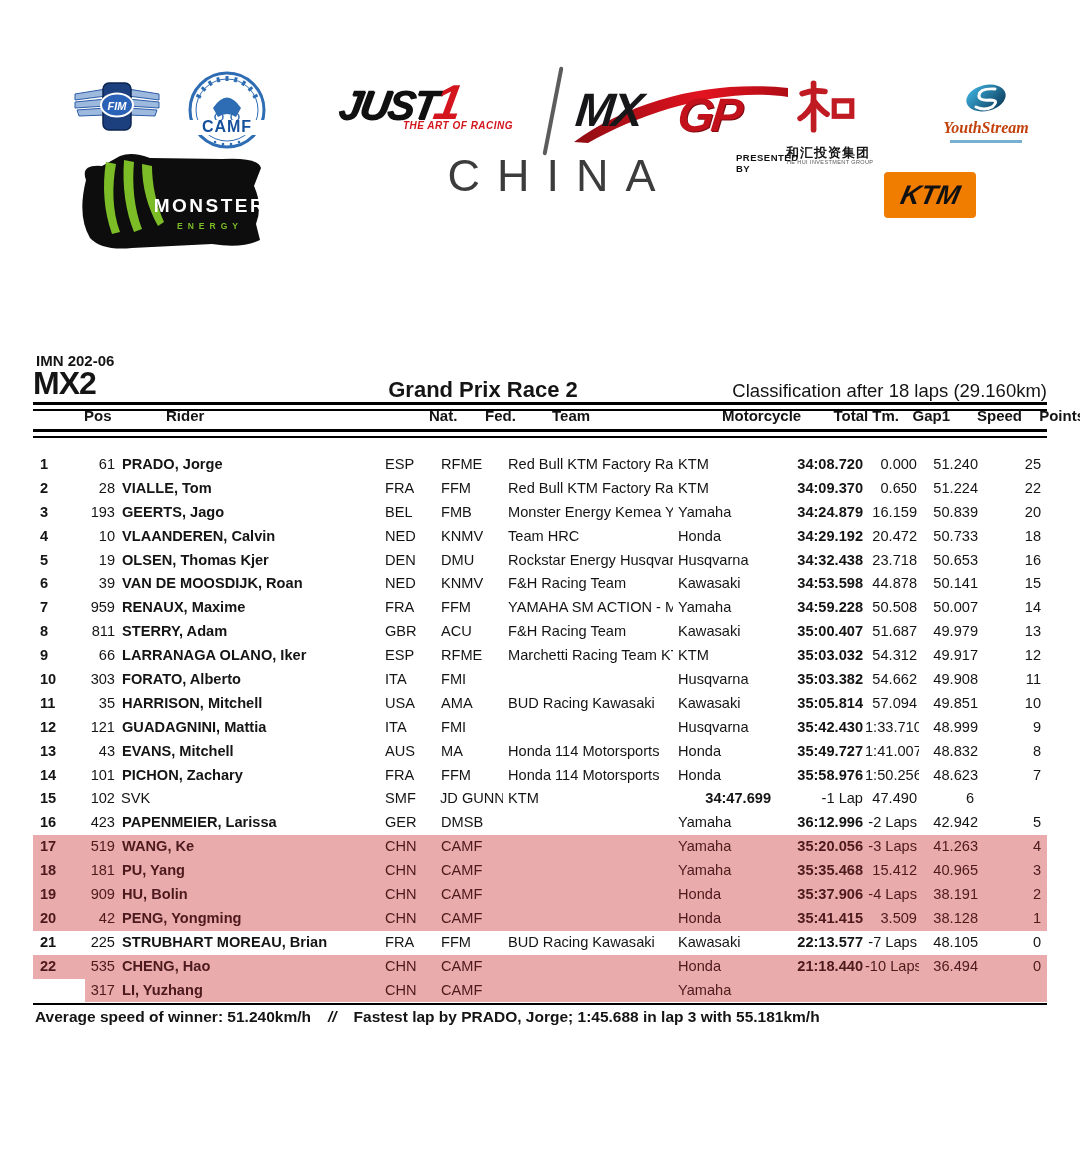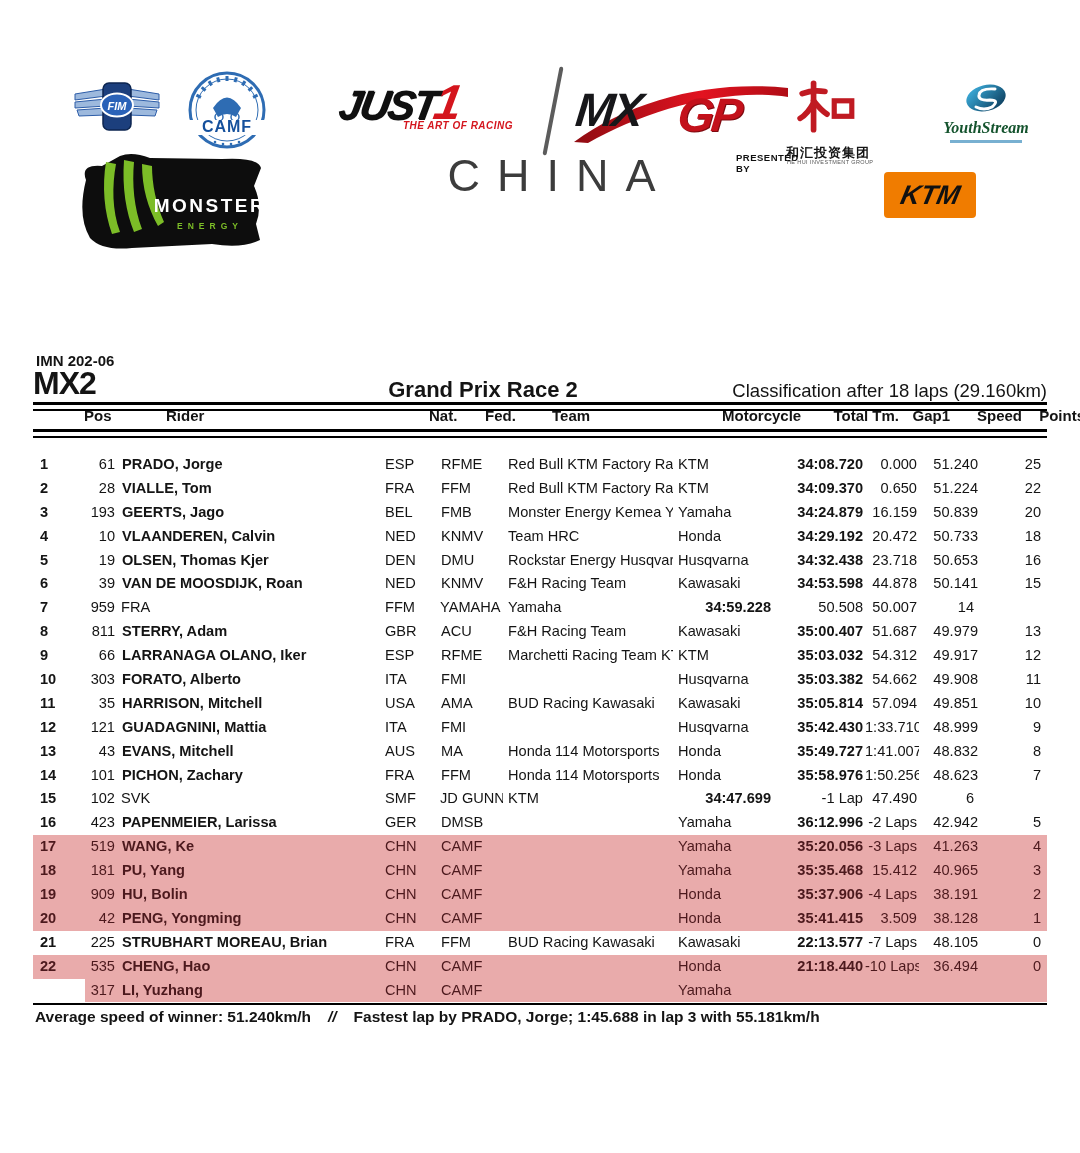--- a/index.html
+++ b/index.html
@@ -17,21 +17,21 @@
   .mxgp-wrap{left:574px;top:70px;width:230px;height:100px;}
   .mxgp-swoosh{position:absolute;left:0;top:6px;}
   .mx{position:absolute;left:2px;top:12px;font-style:italic;font-weight:900;font-size:47px;letter-spacing:-3px;color:#17171a;transform:skewX(-6deg);}
   .gp{position:absolute;left:104px;top:17px;font-style:italic;font-weight:900;font-size:47px;letter-spacing:-3px;color:#c3111b;transform:skewX(-6deg);text-shadow:1px 1px 0 #7e0a10;}
   .presented{position:absolute;left:128px;top:82px;font-weight:900;font-size:9.5px;letter-spacing:.5px;color:#111;margin-left:34px;}
   .hehui{left:786px;top:72px;width:190px;height:95px;}
   .hh-char{position:absolute;left:10px;top:4px;}
   .hh-cn{position:absolute;left:0;top:72px;font-weight:700;font-size:13px;letter-spacing:1px;color:#151515;white-space:nowrap;}
   .hh-en{position:absolute;left:1px;top:87px;font-size:5.5px;letter-spacing:.4px;color:#555;white-space:nowrap;}
   .ys{left:928px;top:82px;width:116px;height:64px;text-align:center;}
-  .ys-name{font-family:"Liberation Serif",serif;font-style:italic;font-weight:700;font-size:16px;color:#14532d;margin-top:1px;}
+  .ys-name{font-family:"Liberation Serif",serif;font-style:italic;font-weight:700;font-size:16px;color:#c2410c;margin-top:1px;}
   .ys-bar{width:72px;height:3px;background:#2f86b8;opacity:.65;margin:3px auto 0;}
   .ktm{left:884px;top:172px;width:92px;height:46px;background:#f07c00;border-radius:4px;display:flex;align-items:center;justify-content:center;}
   .ktm span{font-style:italic;font-weight:900;font-size:27px;color:#111;transform:skewX(-12deg);}
   .event{left:320px;top:150px;width:470px;text-align:center;}
   .china{font-size:45px;letter-spacing:17px;padding-left:10px;color:#3c3c3c;}
   .edate{margin-top:9px;font-family:"Liberation Serif",serif;font-weight:700;font-size:17px;letter-spacing:3.5px;color:#3d3d3d;}
 
   
   .sheet{position:absolute;left:33px;top:350px;width:1014px;height:690px;}
   .imn{position:absolute;left:3px;top:2px;font-size:15px;font-weight:700;}
@@ -280,20 +280,21 @@
           <div class="c c-team">F&amp;H Racing Team</div>
           <div class="c c-moto">Kawasaki</div>
           <div class="c c-total">34:53.598</div>
           <div class="c c-gap">44.878</div>
           <div class="c c-speed">50.141</div>
           <div class="c c-points">15</div>
         </div>
         <div class="trow grid">
           <div class="c c-pos">7</div>
           <div class="c c-num">959</div>
+          <div class="c c-name">RENAUX, Maxime</div>
           <div class="c c-nat">FRA</div>
           <div class="c c-fed">FFM</div>
           <div class="c c-team">YAMAHA SM ACTION - M</div>
           <div class="c c-moto">Yamaha</div>
           <div class="c c-total">34:59.228</div>
           <div class="c c-gap">50.508</div>
           <div class="c c-speed">50.007</div>
           <div class="c c-points">14</div>
         </div>
         <div class="trow grid">

